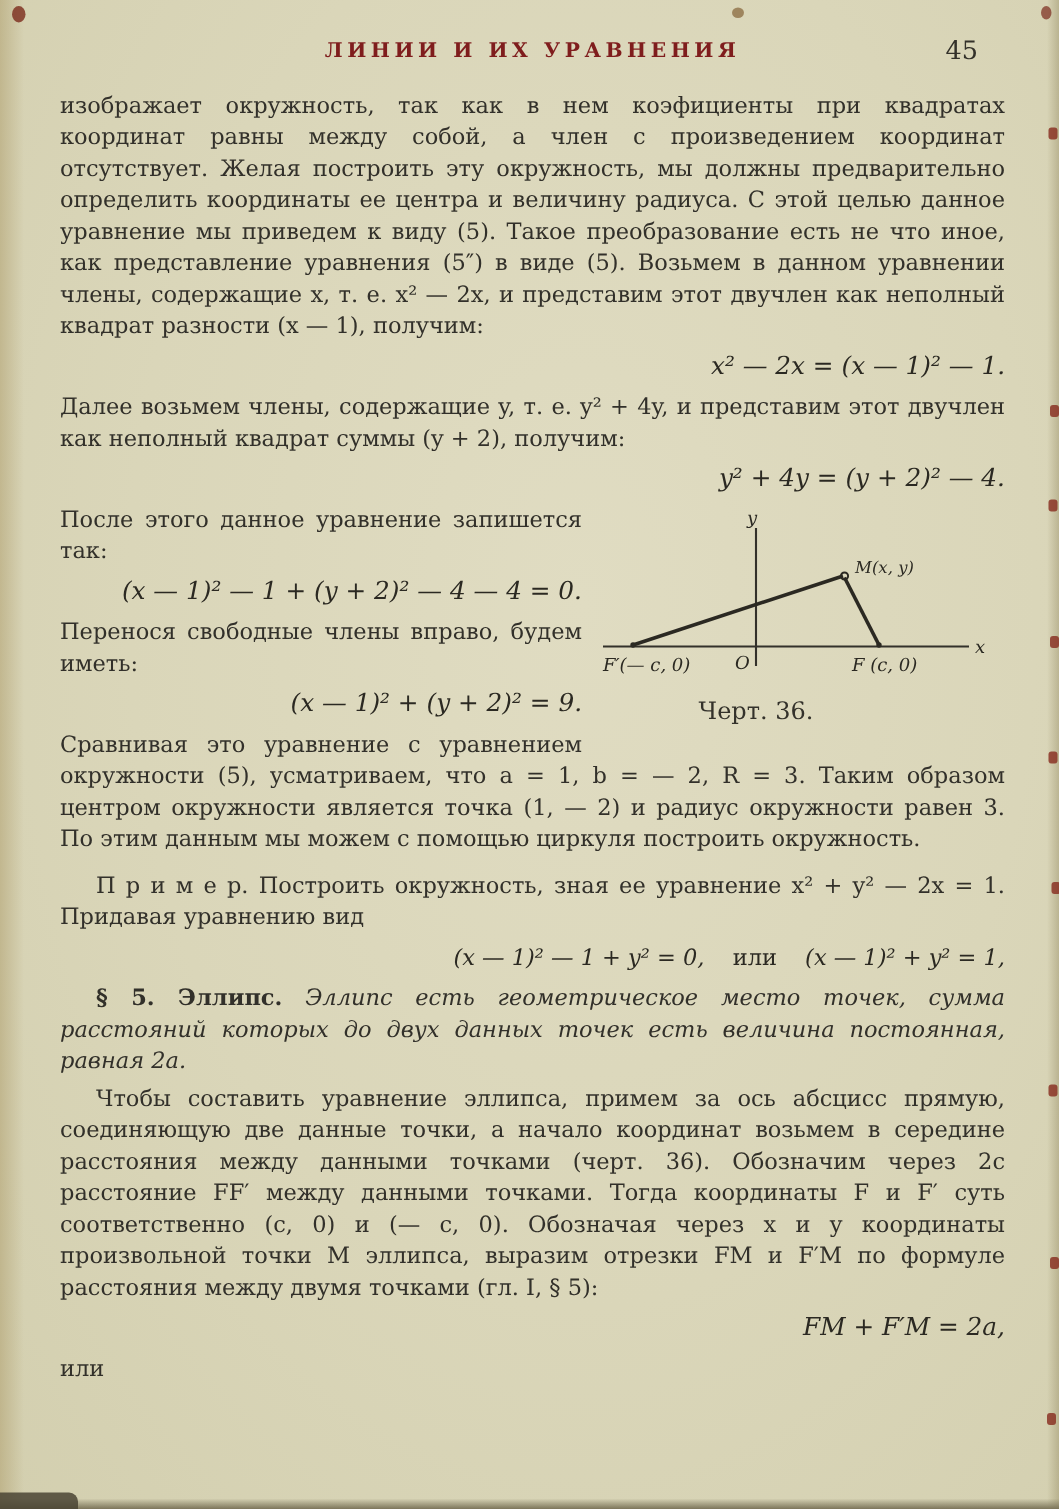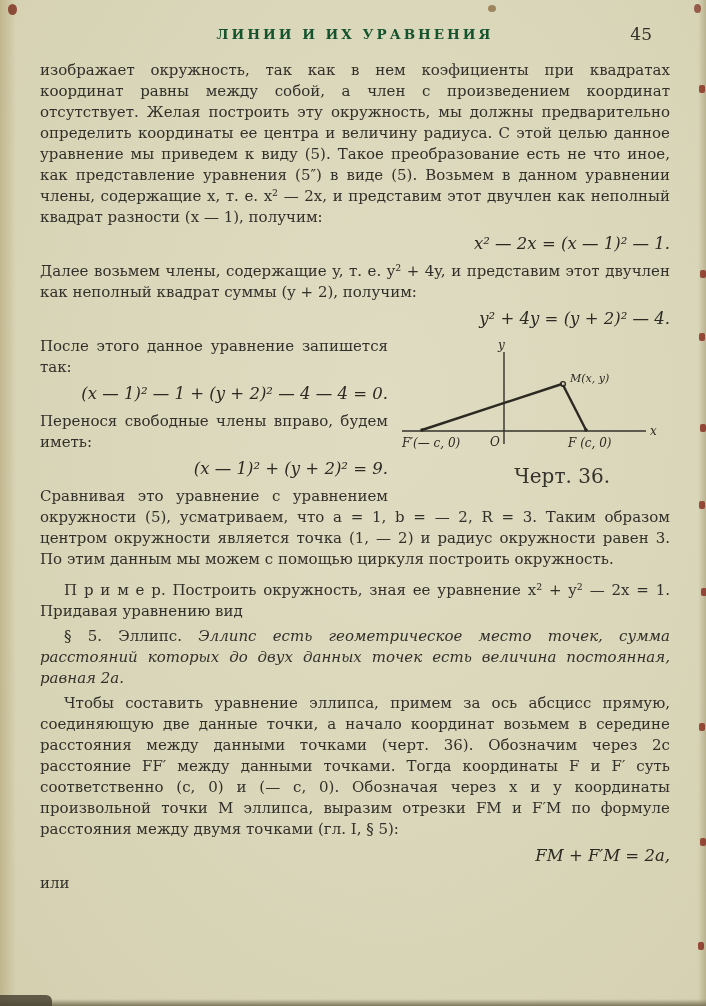--- a/index.html
+++ b/index.html
@@ -20,39 +20,39 @@
   .right-edge{position:absolute;right:0;top:0;width:8px;height:1006px;
     background:linear-gradient(270deg,rgba(150,140,100,.45),rgba(150,140,100,0));pointer-events:none;}
   .bottom-edge{position:absolute;left:0;bottom:0;width:706px;height:7px;
     background:linear-gradient(0deg,#7c755a,rgba(124,117,90,0));pointer-events:none;}
   .bottom-blob{position:absolute;left:0;bottom:0;width:52px;height:11px;background:#4a4434;
     border-radius:0 6px 0 0;opacity:.85;}
   .speck{position:absolute;border-radius:50%;}
   .edge-mark{position:absolute;width:6px;height:8px;background:#86291d;border-radius:2px;opacity:.8;}
 
   .header{display:flex;align-items:baseline;margin-top:26px;height:22px;position:relative;}
-  .header .title{flex:1;text-align:center;font-size:13.5px;letter-spacing:3px;font-weight:bold;color:#14532d;}
+  .header .title{flex:1;text-align:center;font-size:13.5px;letter-spacing:3px;font-weight:bold;color:#7f1d1d;}
   .header .pageno{position:absolute;right:18px;top:-2px;font-size:17px;color:#33312a;}
 
   p{margin:0;text-align:justify;font-size:15px;line-height:21px;}
   .indent{text-indent:24px;}
   .formula{
     text-align:right;font-style:italic;font-size:16.5px;line-height:22px;
     color:#2b2922;margin:5px 0 6px 0;
   }
   .small{font-size:13.5px;line-height:19px;}
   .small .formula{font-size:15px;}
-  .sec-label{font-weight:normal;margin-top:36px;}
+  .sec-label{font-weight:bold;margin-top:36px;}
   .sec-def{font-style:italic;}
 
   .fig{
     float:right;width:272px;margin:4px 0 6px 10px;
   }
   .fig svg{display:block;}
-  .fig .caption{text-align:right;font-size:20px;margin-top:2px;padding-right:60px;color:#34322b;}
+  .fig .caption{text-align:center;font-size:16px;margin-top:2px;padding-right:60px;color:#34322b;}
 
   .sqrt{font-size:1.3em;line-height:0;vertical-align:-1px;}
   .bar{border-top:1.4px solid #2b2922;padding:1px 3px 0 1px;}
 
   .stray{display:inline-block;width:7px;height:10px;border-left:1.5px solid #4a4739;border-bottom:1.5px solid #4a4739;vertical-align:4px;margin-left:3px;transform:rotate(-8deg);opacity:.8;}
 
   .mt4{margin-top:4px;} .mt8{margin-top:8px;} .mt10{margin-top:10px;} .mt12{margin-top:12px;}
   .clearfix::after{content:"";display:block;clear:both;}
 </style>
 </head>
@@ -90,20 +90,25 @@
   </div>
 
   <p>После этого данное уравнение запишется так:</p>
   <div class="formula">(x — 1)² — 1 + (y + 2)² — 4 — 4 = 0.</div>
   <p>Перенося свободные члены вправо, будем иметь:</p>
   <div class="formula">(x — 1)² + (y + 2)² = 9.</div>
   <p>Сравнивая это уравнение с уравнением окружности (5), усматриваем, что a = 1, b = — 2, R = 3. Таким образом центром окружности является точка (1, — 2) и радиус окружности равен 3. По этим данным мы можем с помощью циркуля построить окружность.</p>
 
   <div class="small mt10 clearfix">
     <p class="indent">П р и м е р.  Построить окружность, зная ее уравнение x² + y² — 2x = 1. Придавая уравнению вид</p>
+    <div class="formula">
+      <span>(x — 1)² — 1 + y² = 0,</span>
+      <span style="font-style:normal;padding:0 14px;">или</span>
+      <span>(x — 1)² + y² = 1,</span>
+    </div>
   </div>
 
   <p class="indent mt4">
     <span class="sec-label">§ 5. Эллипс.</span><span class="sec-def"> Эллипс есть геометрическое место точек, сумма расстояний которых до двух данных точек есть величина постоянная, равная 2a.</span>
   </p>
 
   <p class="indent mt4">Чтобы составить уравнение эллипса, примем за ось абсцисс прямую, соединяющую две данные точки, а начало координат возьмем в середине расстояния между данными точками (черт. 36). Обозначим через 2c расстояние FF′ между данными точками. Тогда координаты F и F′ суть соответственно (c, 0) и (— c, 0). Обозначая через x и y координаты произвольной точки M эллипса, выразим отрезки FM и F′M по формуле расстояния между двумя точками (гл. I, § 5):</p>
 
 
 

